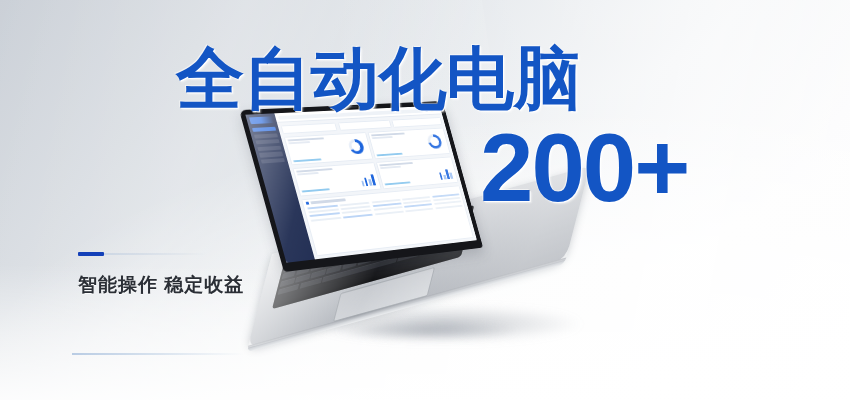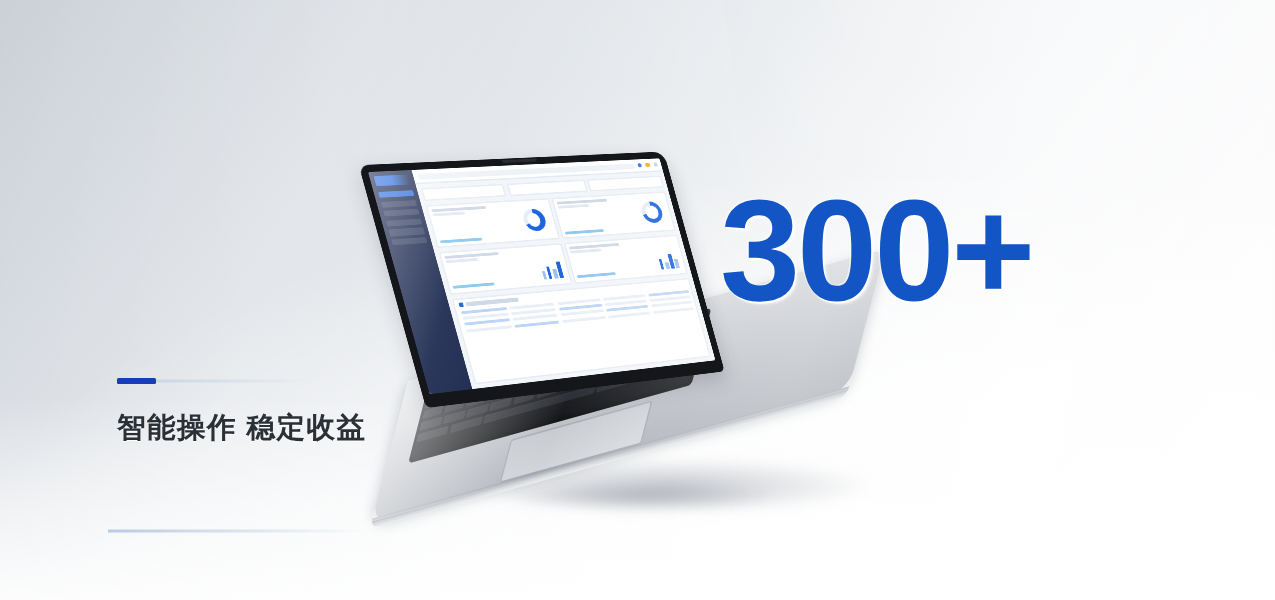--- a/index.html
+++ b/index.html
@@ -634,23 +634,24 @@
             </div>
 
           </div>
         </div>
 
         <div class="lid-glare"></div>
       </div>
     </div>
   </div>
 
-
-
-  <div class="headline" id="headline-amount">300+</div>
+  <div class="headline" id="headline-line1">全自动化电脑</div>
+
+
+  <div class="headline" id="headline-amount">200+</div>
 
   <div id="subtitle-block">
     <div class="accent-bar">
       <div class="solid"></div>
       <div class="fade"></div>
     </div>
     <div id="subtitle-text">智能操作 稳定收益</div>
   </div>
 
   <div id="bottom-line"></div>

